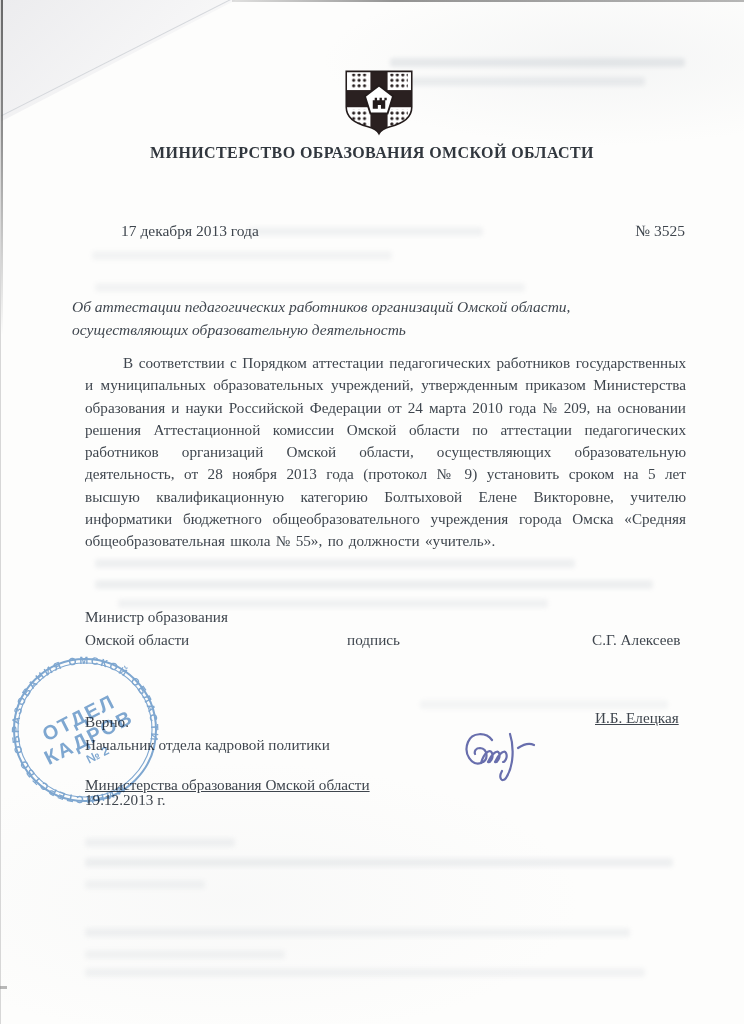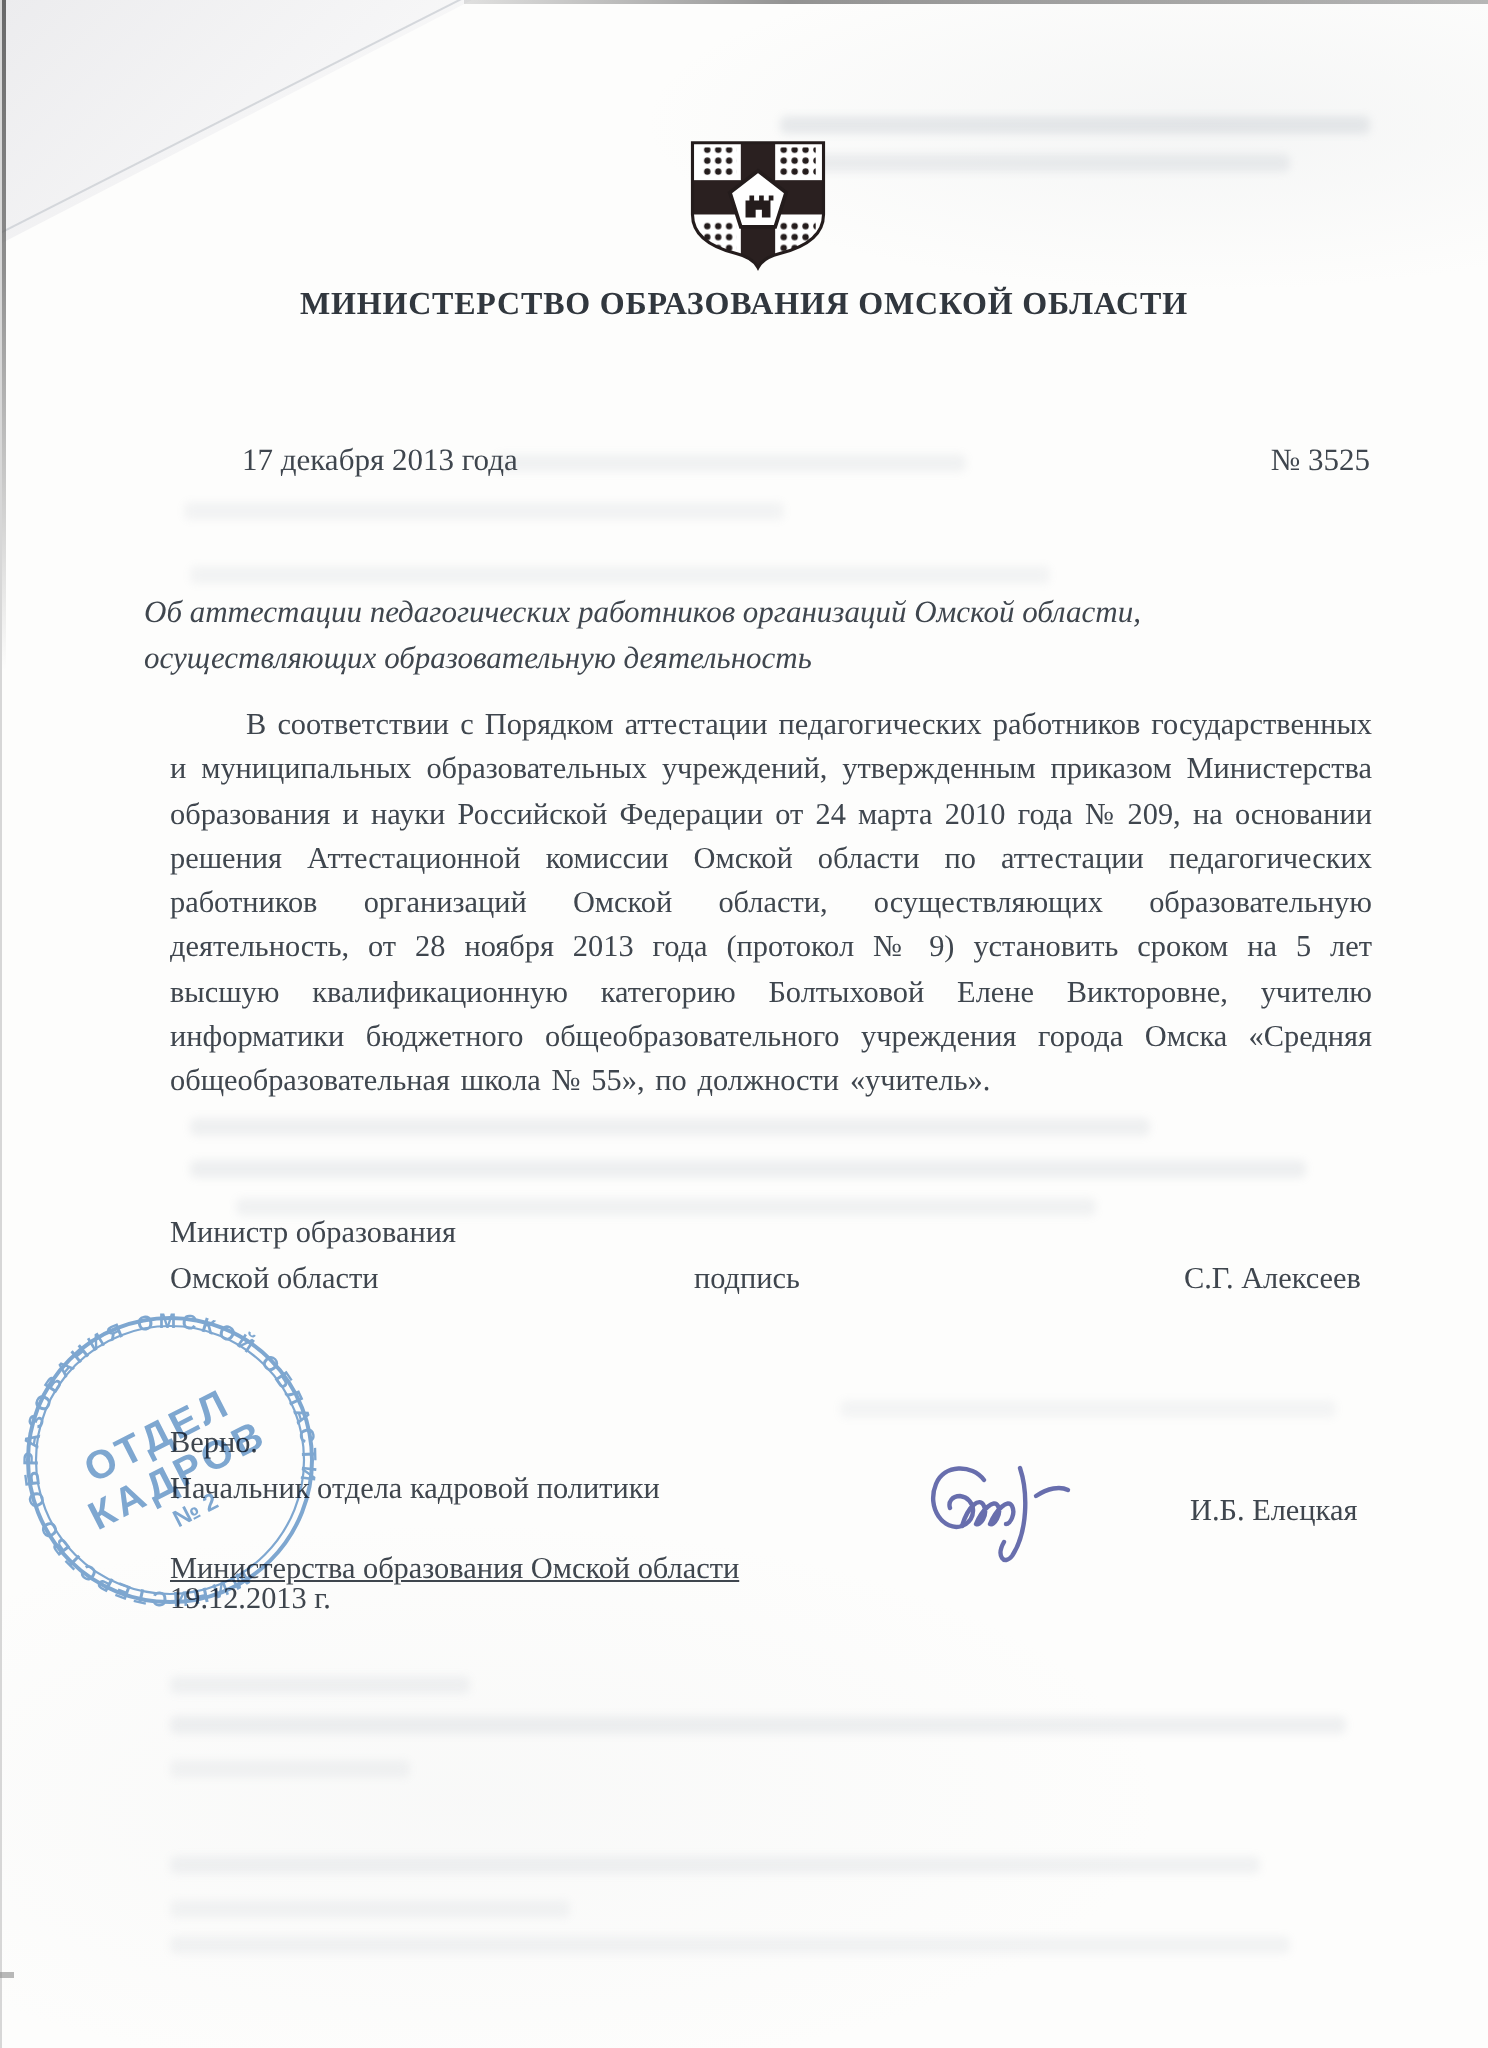--- a/index.html
+++ b/index.html
@@ -51,21 +51,21 @@
     font-size:15.2px;line-height:22.3px;text-align:justify;text-indent:38px;
     word-spacing:1.6px;white-space:normal;}
   .f15{font-size:15.2px;}
   .minister-1{top:608px;left:85px;}
   .minister-2{top:631px;left:85px;}
   .podpis{top:631px;left:347px;}
   .alekseev{top:631px;left:592px;}
   .verno{top:713px;left:85px;}
   .cert-pos1{top:736px;left:85px;}
   .cert-pos2{top:776px;left:85px;text-decoration:underline;}
-  .eletskaya{top:747px;left:595px;}
+  .eletskaya{top:709px;left:595px;text-decoration:underline;}
   .cert-date{top:791px;left:85px;text-align:right;}
   
   .emblem{position:absolute;left:340px;top:66px;width:78px;height:70px;}
   
   .stamp{position:absolute;left:10px;top:655px;width:150px;height:150px;
     mix-blend-mode:multiply;opacity:.88;}
   .stamp text{fill:var(--stamp-blue);font-family:"Liberation Sans","DejaVu Sans",sans-serif;}
   .stamp .ring-text{font-size:10.5px;letter-spacing:2.2px;font-weight:bold;}
   .stamp circle{fill:none;stroke:var(--stamp-blue);}
   .stamp .big{font-size:20px;font-weight:bold;letter-spacing:2px;}

